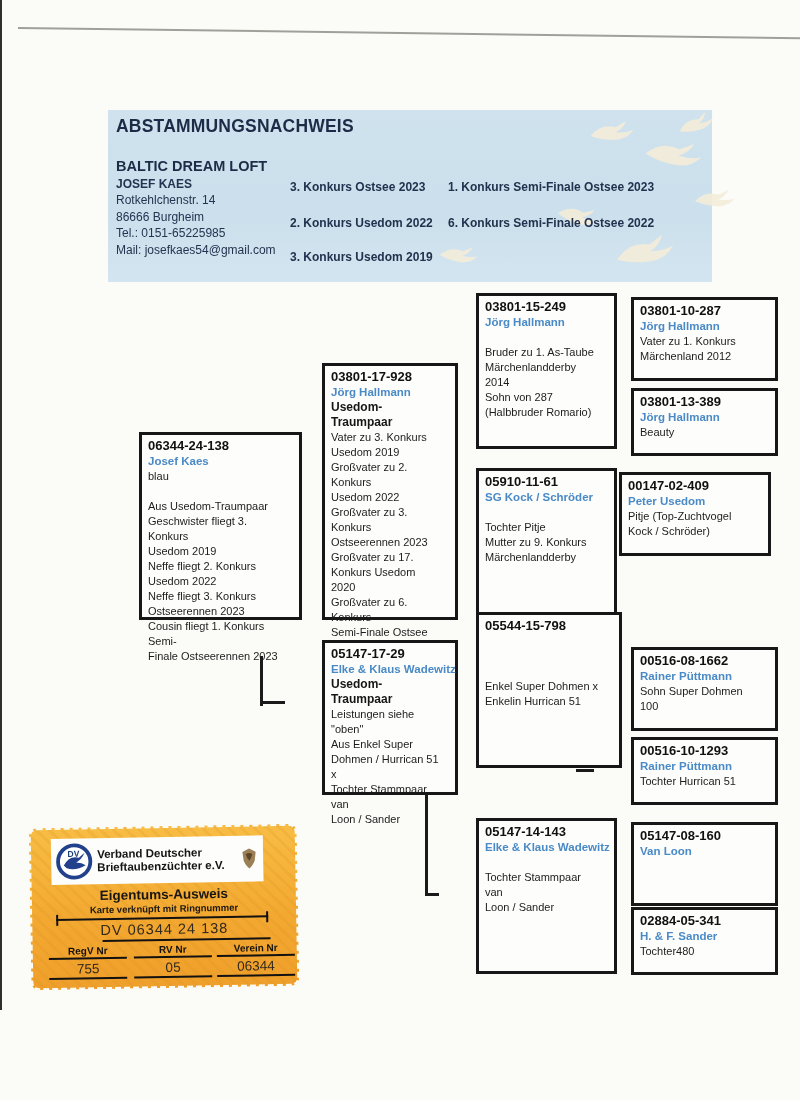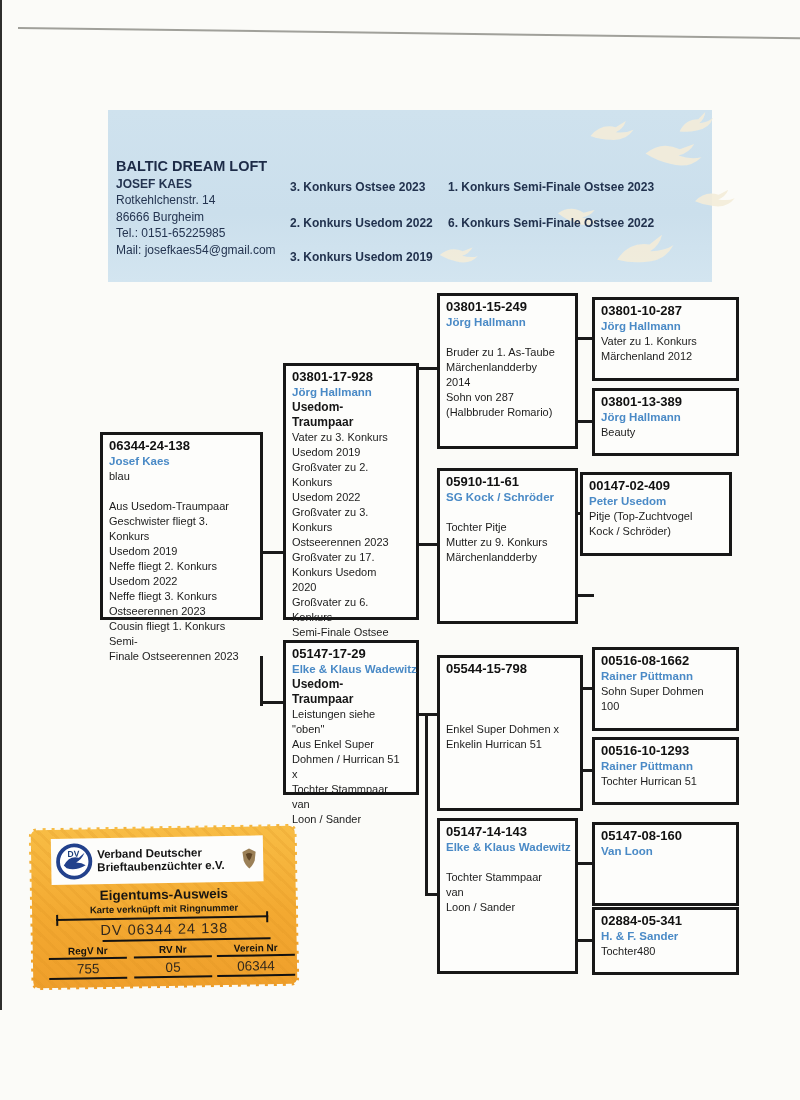--- a/index.html
+++ b/index.html
@@ -24,21 +24,21 @@
   .banner .left-col{position:absolute;left:8px;top:46px;line-height:16.4px;font-size:12px;}
   .banner .loft{font-size:14.5px;font-weight:bold;color:#1d2b47;line-height:20px;}
   .banner .owner{font-weight:bold;}
   .ach{position:absolute;font-size:12px;font-weight:bold;color:#22324e;}
   .dove{position:absolute;opacity:.9;}
   .dove path{fill:#f4edda;}
 
   
   .pbox{
     position:absolute;background:#fdfdfb;border:3px solid #171717;
-    box-sizing:border-box;padding:2px 13px 2px 6px;overflow:visible;
+    box-sizing:border-box;padding:2px 13px 2px 6px;overflow:visible;margin-left:39px;
   }
   .box-ring{font-size:13px;font-weight:bold;color:#111;line-height:17px;white-space:nowrap;}
   .box-breeder{font-size:11.5px;font-weight:bold;color:#4a8ac6;line-height:15px;min-height:15px;white-space:nowrap;}
   .box-bold-line{font-size:12px;font-weight:bold;color:#161616;line-height:15px;white-space:pre-line;}
   .box-plain-line{font-size:11px;color:#1c1c1c;line-height:15px;white-space:pre-line;}
   .box-body{font-size:11px;color:#1c1c1c;line-height:15px;white-space:pre-line;}
   .conn{position:absolute;background:#1a1a1a;}
 
   
   .card{
@@ -93,20 +93,21 @@
     <svg class="dove" style="left:505px;top:122px;transform:rotate(-6deg);" width="64" height="36" viewBox="0 0 38 20">
         <path d="M2 14 Q10 4 22 7 L30 2 Q28 8 22 11 Q30 12 36 9 Q30 18 18 17 Q10 17 2 14 Z"></path>
       </svg>
     <svg class="dove" style="left:330px;top:132px;transform:rotate(10deg);" width="42" height="24" viewBox="0 0 38 20">
         <path d="M2 14 Q10 4 22 7 L30 2 Q28 8 22 11 Q30 12 36 9 Q30 18 18 17 Q10 17 2 14 Z"></path>
       </svg>
     <svg class="dove" style="left:585px;top:76px;transform:rotate(4deg);" width="44" height="24" viewBox="0 0 38 20">
         <path d="M2 14 Q10 4 22 7 L30 2 Q28 8 22 11 Q30 12 36 9 Q30 18 18 17 Q10 17 2 14 Z"></path>
       </svg>
 
+    <div class="title">ABSTAMMUNGSNACHWEIS</div>
     <div class="left-col">
       <div class="loft">BALTIC DREAM LOFT</div>
       <div class="owner">JOSEF KAES</div>
       <div>Rotkehlchenstr. 14</div>
       <div>86666 Burgheim</div>
       <div>Tel.: 0151-65225985</div>
       <div>Mail: josefkaes54@gmail.com</div>
     </div>
     <div class="ach" style="left:182px;top:70px;">3. Konkurs Ostsee 2023</div>
     <div class="ach" style="left:182px;top:106px;">2. Konkurs Usedom 2022</div>
@@ -186,21 +187,21 @@
 (Halbbruder Romario)</div>
   </div>
   <div class="pbox" style="left:437px;top:468px;width:141px;height:156px;">
     <div class="box-ring">05910-11-61</div>
     <div class="box-breeder">SG Kock / Schröder</div>
     <div class="box-body">
 Tochter Pitje
 Mutter zu 9. Konkurs
 Märchenlandderby</div>
   </div>
-  <div class="pbox" style="left:437px;top:655px;width:146px;height:156px;">
+  <div class="pbox" style="left:437px;top:612px;width:146px;height:156px;">
     <div class="box-ring">05544-15-798</div>
     <div class="box-breeder"></div>
     <div class="box-body">
 
 Enkel Super Dohmen x
 Enkelin Hurrican 51</div>
   </div>
   <div class="pbox" style="left:437px;top:818px;width:141px;height:156px;">
     <div class="box-ring">05147-14-143</div>
     <div class="box-breeder">Elke &amp; Klaus Wadewitz</div>

